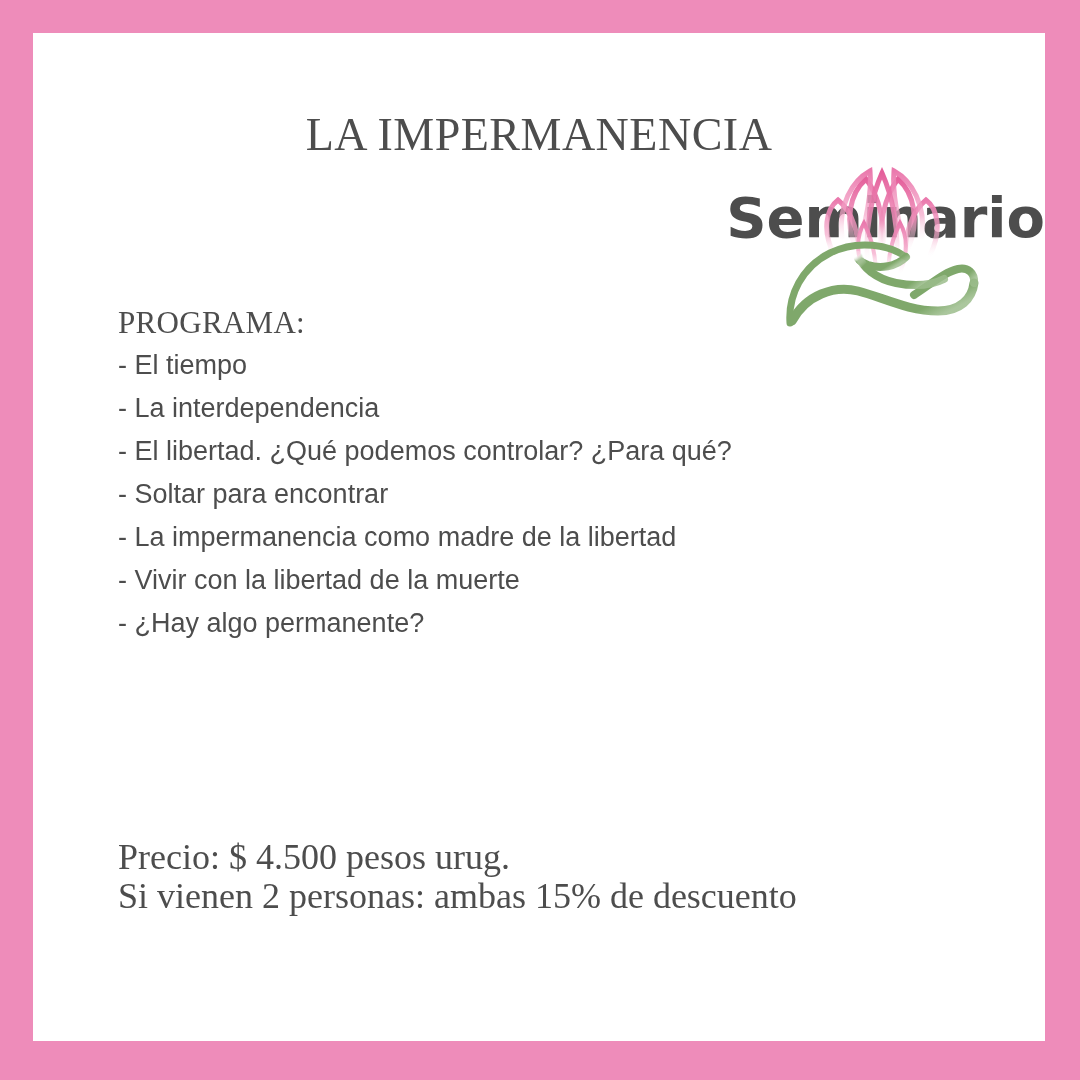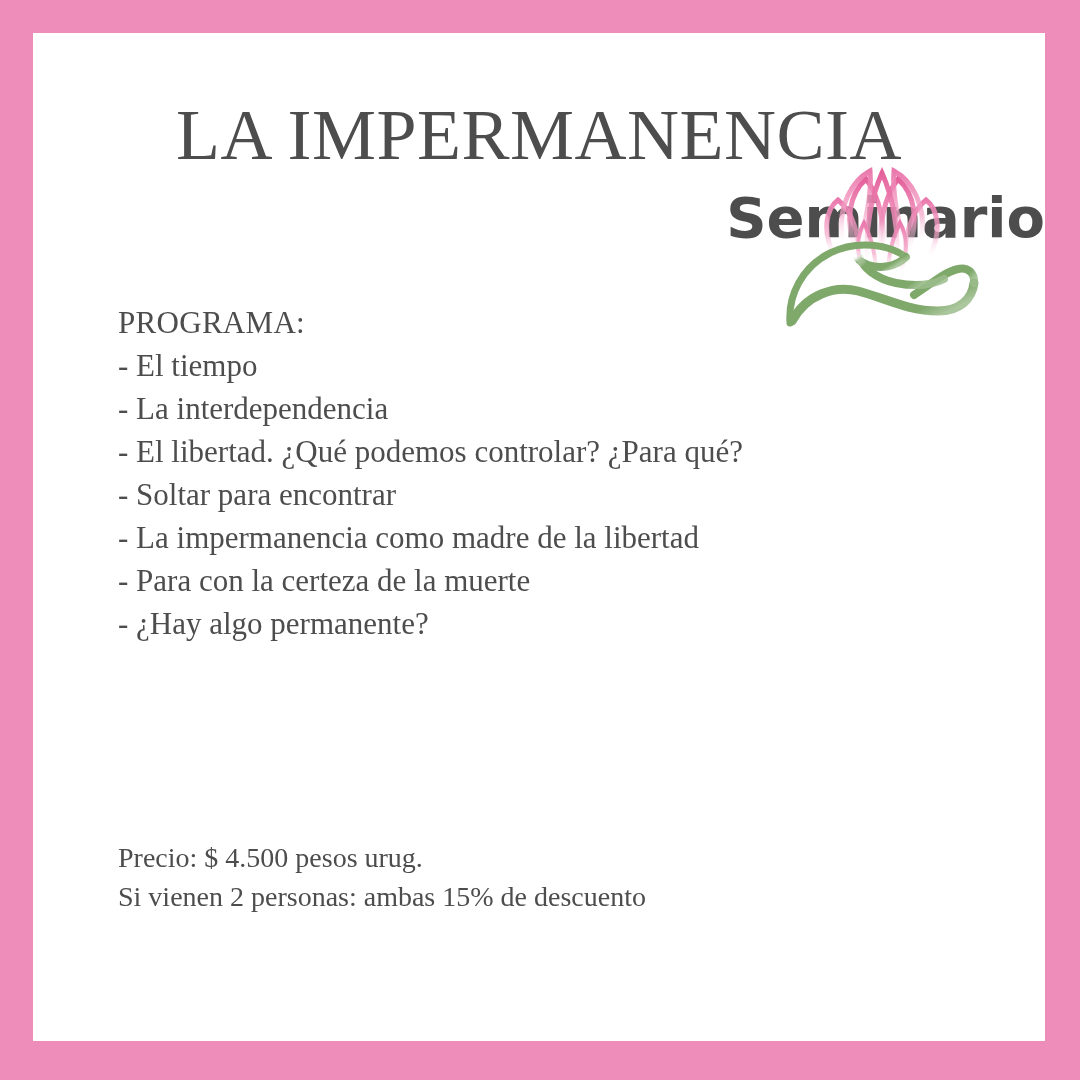--- a/index.html
+++ b/index.html
@@ -29,21 +29,21 @@
     background: #ffffff;
     overflow: hidden;
   }
   .title {
     position: absolute;
     left: 0;
     top: 68px;
     width: 1012px;
     text-align: center;
     font-family: "Liberation Serif", serif;
-    font-size: 72px;
+    font-size: 46px;
     line-height: 68px;
     letter-spacing: 0.5px;
     color: #4d4d4d;
     white-space: nowrap;
   }
   .subtitle {
     position: absolute;
     left: 0;
     top: 152px;
     width: 1012px;
@@ -74,35 +74,35 @@
     line-height: 43px;
     color: #4d4d4d;
     letter-spacing: 0.3px;
   }
   .program-list {
     margin: 0;
     padding: 0;
     list-style: none;
   }
   .program-list li {
-    font-family: Liberation Serif, serif;
-    font-size: 31px;
+    font-family: Liberation Sans, sans-serif;
+    font-size: 27px;
     line-height: 43px;
     color: #4d4d4d;
     white-space: nowrap;
   }
   .pricing {
     position: absolute;
     left: 85px;
     top: 805px;
     width: 900px;
   }
   .pricing div {
     font-family: "Liberation Serif", serif;
-    font-size: 28px;
+    font-size: 36px;
     line-height: 39px;
     color: #4d4d4d;
     white-space: nowrap;
   }
 </style>
 </head>
 <body>
 
 <div id="poster">
   <div id="canvas">
@@ -160,21 +160,21 @@
     </div>
 
     <div class="body-block">
       <div class="program-heading">PROGRAMA:</div>
       <ul class="program-list">
         <li>- El tiempo</li>
         <li>- La interdependencia</li>
         <li>- El libertad. ¿Qué podemos controlar? ¿Para qué?</li>
         <li>- Soltar para encontrar</li>
         <li>- La impermanencia como madre de la libertad</li>
-        <li>- Para con la certeza de la muerte</li>
+        <li>- Vivir con la libertad de la muerte</li>
         <li>- ¿Hay algo permanente?</li>
       </ul>
     </div>
 
     <div class="pricing">
       <div>Precio: $ 4.500 pesos urug.</div>
       <div>Si vienen 2 personas: ambas 15% de descuento</div>
     </div>
 
   </div>

